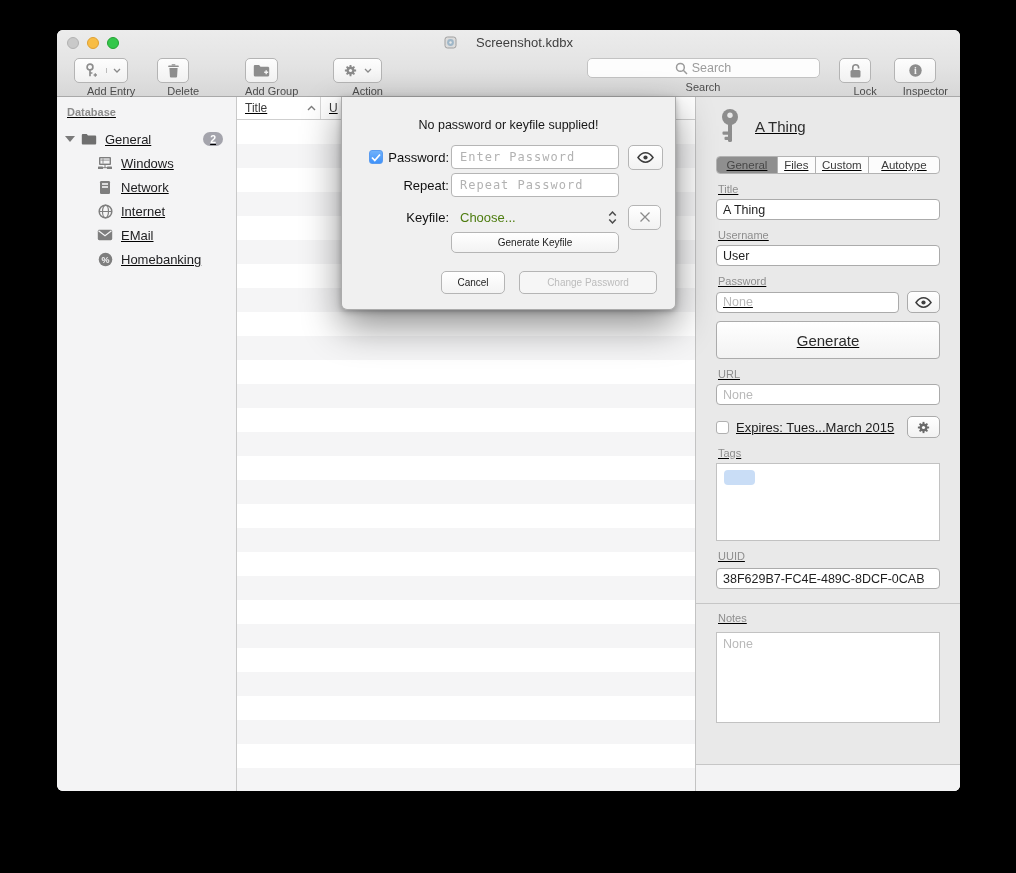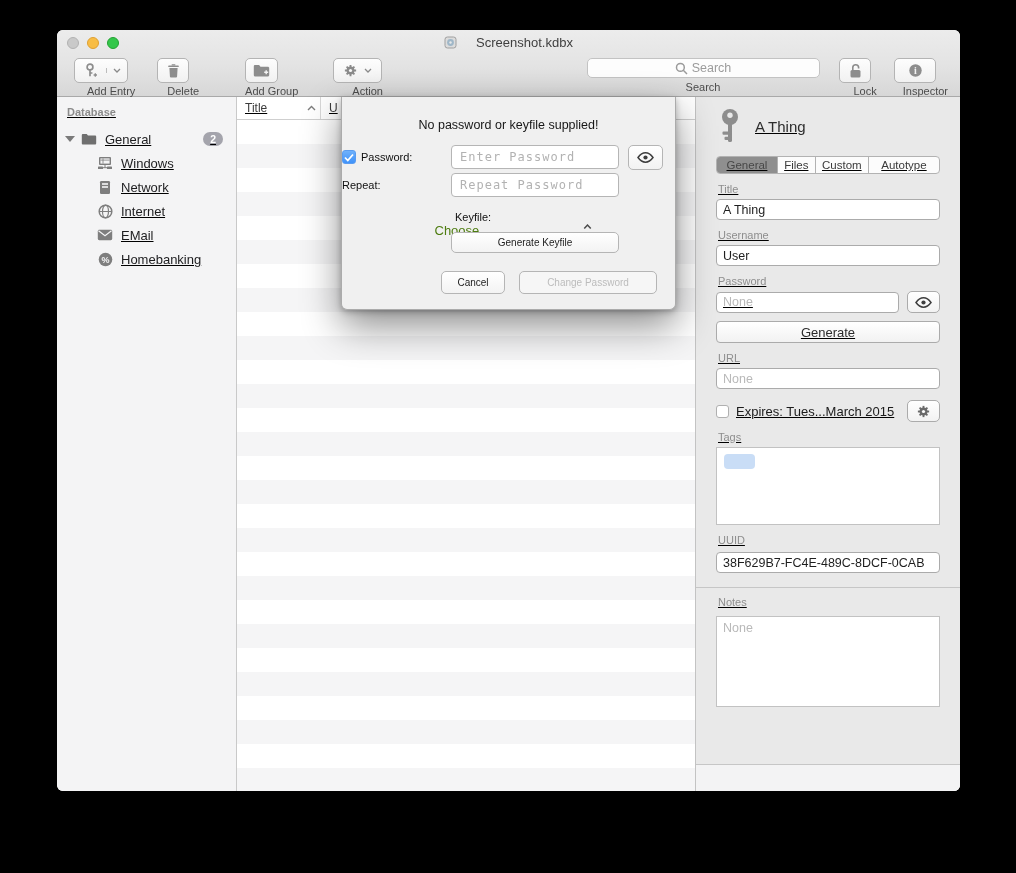--- a/index.html
+++ b/index.html
@@ -78,22 +78,22 @@
   .segment.sel { background:#8f8f8f; color:#474747; }
   .insp-label { font-size:11px; color:#8e8e8e; margin:9px 0 4px 2px; }
   .insp-field { width:100%; height:21px; border:1px solid #ababab; border-radius:4px;
                 background:#fff; font-size:12.5px; color:#1e1e1e; padding:0 6px;
                 font-family:"Liberation Sans",sans-serif; }
   .insp-field::placeholder, .notes-area::placeholder { color:#b9b9b9; }
   .field-row { display:flex; gap:8px; align-items:center; }
   .sq-btn { height:22px; width:33px; flex:0 0 33px; background:linear-gradient(#fff,#f2f2f2);
             border:1px solid #ababab; border-radius:5px; display:flex;
             align-items:center; justify-content:center; }
-  .wide-btn { width:100%; height:22px; margin-top:8px; background:linear-gradient(#fff,#f2f2f2);
-              border:1px solid #ababab; border-radius:4px; font-size:13px; color:#2c2c2c;
+  .wide-btn { width:100%; height:38px; margin-top:8px; background:linear-gradient(#fff,#f2f2f2);
+              border:1px solid #ababab; border-radius:4px; font-size:15px; color:#2c2c2c;
               display:flex; align-items:center; justify-content:center; }
   .expires-row { display:flex; align-items:center; margin-top:11px; gap:7px; }
   .cb-plain { width:13px; height:13px; background:#fff; border:1px solid #b0b0b0;
               border-radius:3px; }
   .expires-text { font-size:13px; color:#1b1b1b; flex:1; }
   .tags-box { height:78px; background:#fff; border:1px solid #c2c2c2; margin-top:4px;
               padding:6px 7px; }
   .tag-pill { width:31px; height:15px; border-radius:4px; }
   .uuid-input { margin-top:2px; white-space:nowrap; overflow:hidden; }
   .insp-divider { height:1px; background:#c6c6c6; margin:14px -20px 0; }
@@ -104,22 +104,22 @@
                  border-top:1px solid #c6c6c6; background:#f3f3f4; }
   
   .sheet { position:absolute; left:284px; top:67px; width:335px; height:213px;
            background:#f0f0f0; border:1px solid #ababab; border-top:none;
            border-radius:0 0 6px 6px;
            box-shadow:0 16px 38px rgba(0,0,0,.45), 0 2px 6px rgba(0,0,0,.25); }
   .sheet-msg { position:absolute; top:21px; left:0; right:0; text-align:center;
                font-size:12.5px; color:#171717; }
   .sheet-row { position:absolute; left:0; width:100%; height:26px; display:flex;
                align-items:center; }
-  .sr-label { width:107px; display:flex; align-items:center; justify-content:flex-start;
-              gap:5px; font-size:11px; color:#101010; }
+  .sr-label { width:107px; display:flex; align-items:center; justify-content:flex-end;
+              gap:5px; font-size:13px; color:#101010; }
   .cb-blue { width:14px; height:14px; border-radius:3px;
              background:linear-gradient(#6fb1fb,#3f92fa); border:1px solid #5a9cf0;
              display:flex; align-items:center; justify-content:center; }
   .sr-field { width:168px; height:24px; margin-left:2px; border:1px solid #b5b5b5;
               border-radius:4px; background:#fff; padding:0 8px;
               font-family:"DejaVu Sans Mono",monospace; font-size:12px;
               letter-spacing:1px; color:#222; }
   .sr-field::placeholder { color:#b2b2b2; }
   .sr-btn { width:35px; height:25px; margin-left:9px; background:linear-gradient(#fff,#f2f2f2);
             border:1px solid #b5b5b5; border-radius:5px; display:flex;
@@ -429,21 +429,21 @@
       </div>
     </div>
 
     <div class="sheet-row" style="top:75px;">
       <span class="sr-label">
           <span>Repeat:</span>
         </span>
       <input class="sr-field" placeholder="Repeat Password" style="">
     </div>
 
-    <div class="sheet-row" style="top:114px;flex-direction:column;">
+    <div class="sheet-row" style="top:107px;">
       <span class="sr-label">
           <span>Keyfile:</span>
         </span>
       <div class="keyfile-select">
         <span>Choose...</span>
         <span class="stepper">
           <svg width="9" height="13" viewBox="0 0 8 12">
               <path d="M1 4.2 4 1l3 3.2" fill="none" stroke="#4c4c4c" stroke-width="1.4"></path>
               <path d="M1 7.8 4 11l3-3.2" fill="none" stroke="#4c4c4c" stroke-width="1.4"></path>
             </svg>

